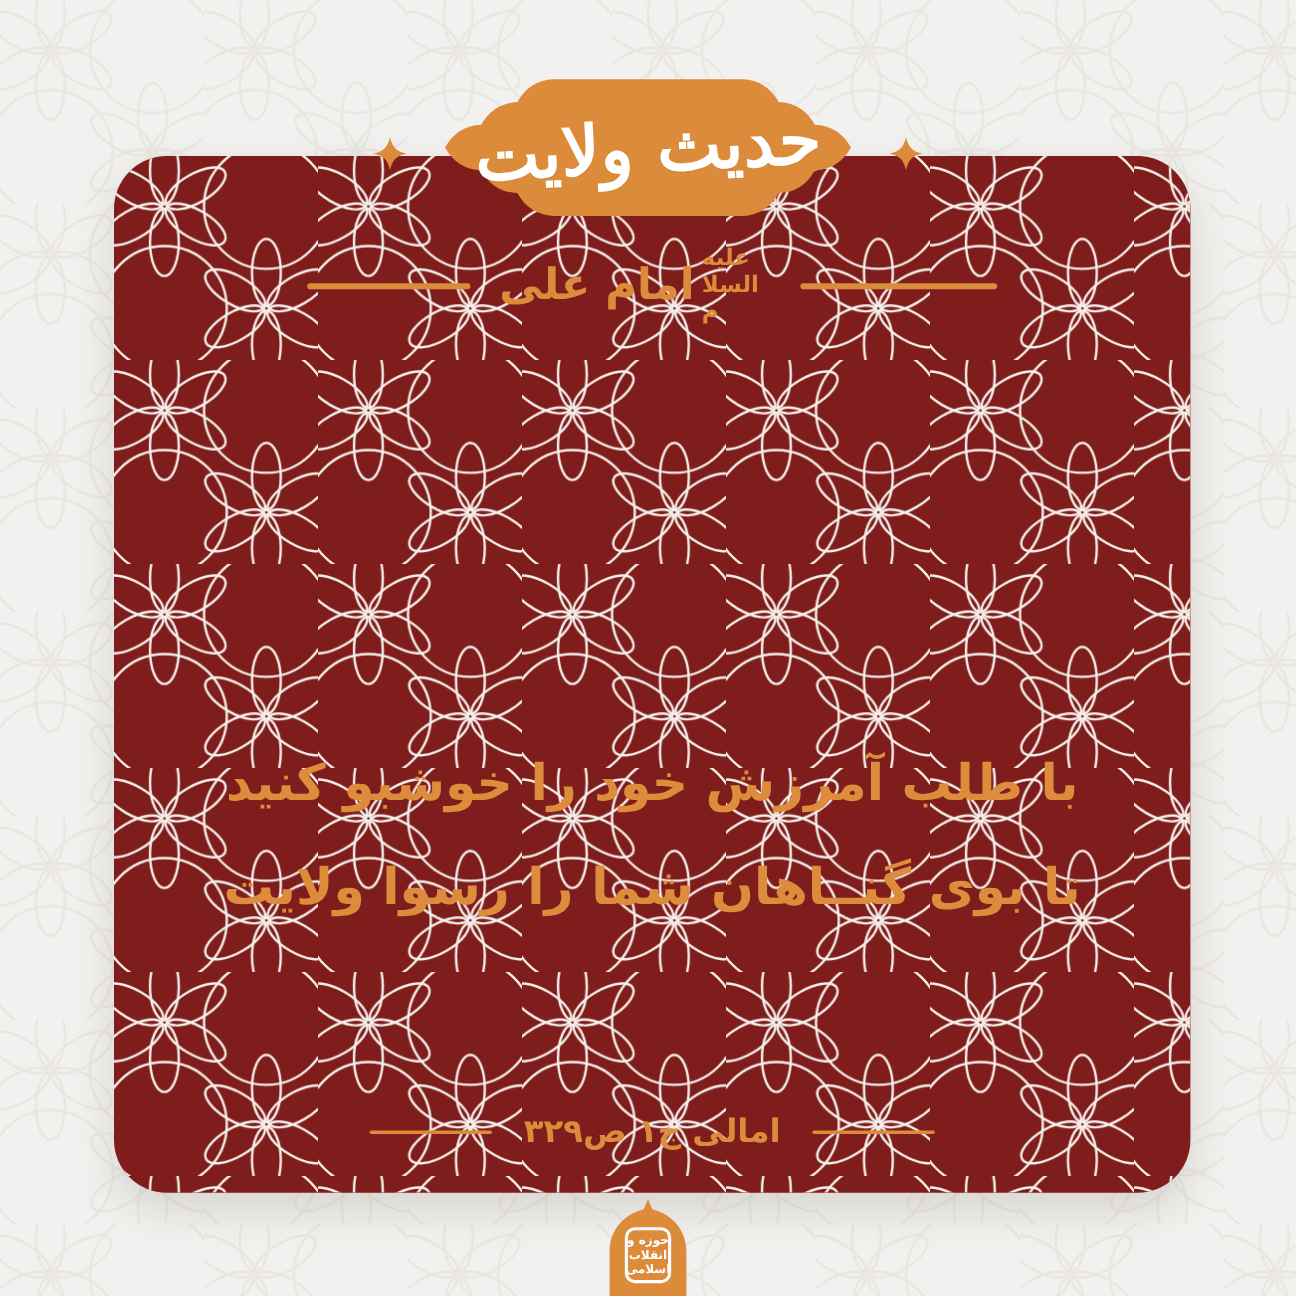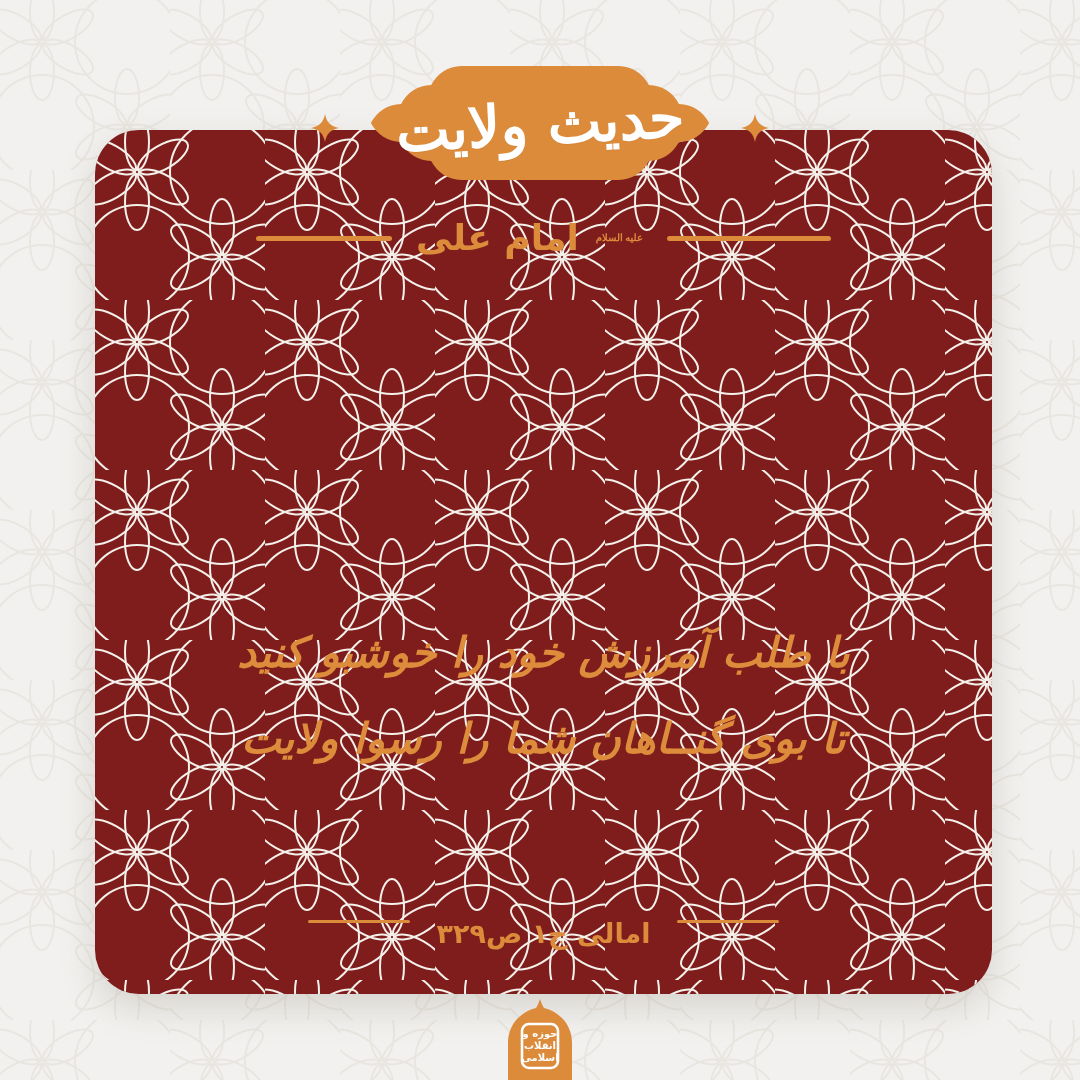--- a/index.html
+++ b/index.html
@@ -42,43 +42,43 @@
   }
   .attr-line{height:5px;background:#DC8B3B;border-radius:3px;}
   .attr-line.l{width:136px;}
   .attr-line.r{width:164px;}
   .attr-text{
     display:flex;flex-direction:row-reverse;align-items:center;gap:6px;
     color:#DC8B3B;direction:rtl;
   }
   .attr-name{font-size:36px;font-weight:bold;line-height:1;}
   .attr-honorific{
-    font-size:10px;font-weight:bold;width:58px;line-height:1.15;
-    text-align:right;white-space:normal;word-break:break-word;font-family:Liberation Serif, serif;
+    font-size:19px;font-weight:bold;width:58px;line-height:1.15;
+    text-align:left;white-space:normal;word-break:break-word;
   }
 
   
   .hadith{
     position:absolute;left:40px;right:40px;top:212px;
     text-align:center;direction:rtl;
     color:#D5862F;font-size:50px;font-weight:bold;line-height:1.7;
   }
 
   
   .translation-1,.translation-2{
     position:absolute;left:60px;right:60px;text-align:center;direction:rtl;
-    color:#DD8C3C;font-size:42px;font-weight:bold;line-height:1.2;font-style:italic;
+    color:#DD8C3C;font-size:42px;font-weight:bold;line-height:1.2;
   }
   .translation-1{top:498px;}
   .translation-2{top:584px;}
 
   
   .source-row{
     position:absolute;left:0;right:0;top:790px;height:46px;
-    display:flex;flex-direction:row;align-items:flex-start;justify-content:center;gap:26px;
+    display:flex;flex-direction:row;align-items:center;justify-content:center;gap:26px;
     direction:ltr;
   }
   .src-line{height:3px;background:#DC8B3B;border-radius:2px;width:102px;}
   .source-text{color:#DC8B3B;font-size:27px;font-weight:bold;direction:rtl;line-height:1;}
 
   
   .logo{position:absolute;left:502px;top:999px;width:76px;height:92px;}
   .logo svg{position:absolute;inset:0;width:100%;height:100%;}
 </style>
 </head>

